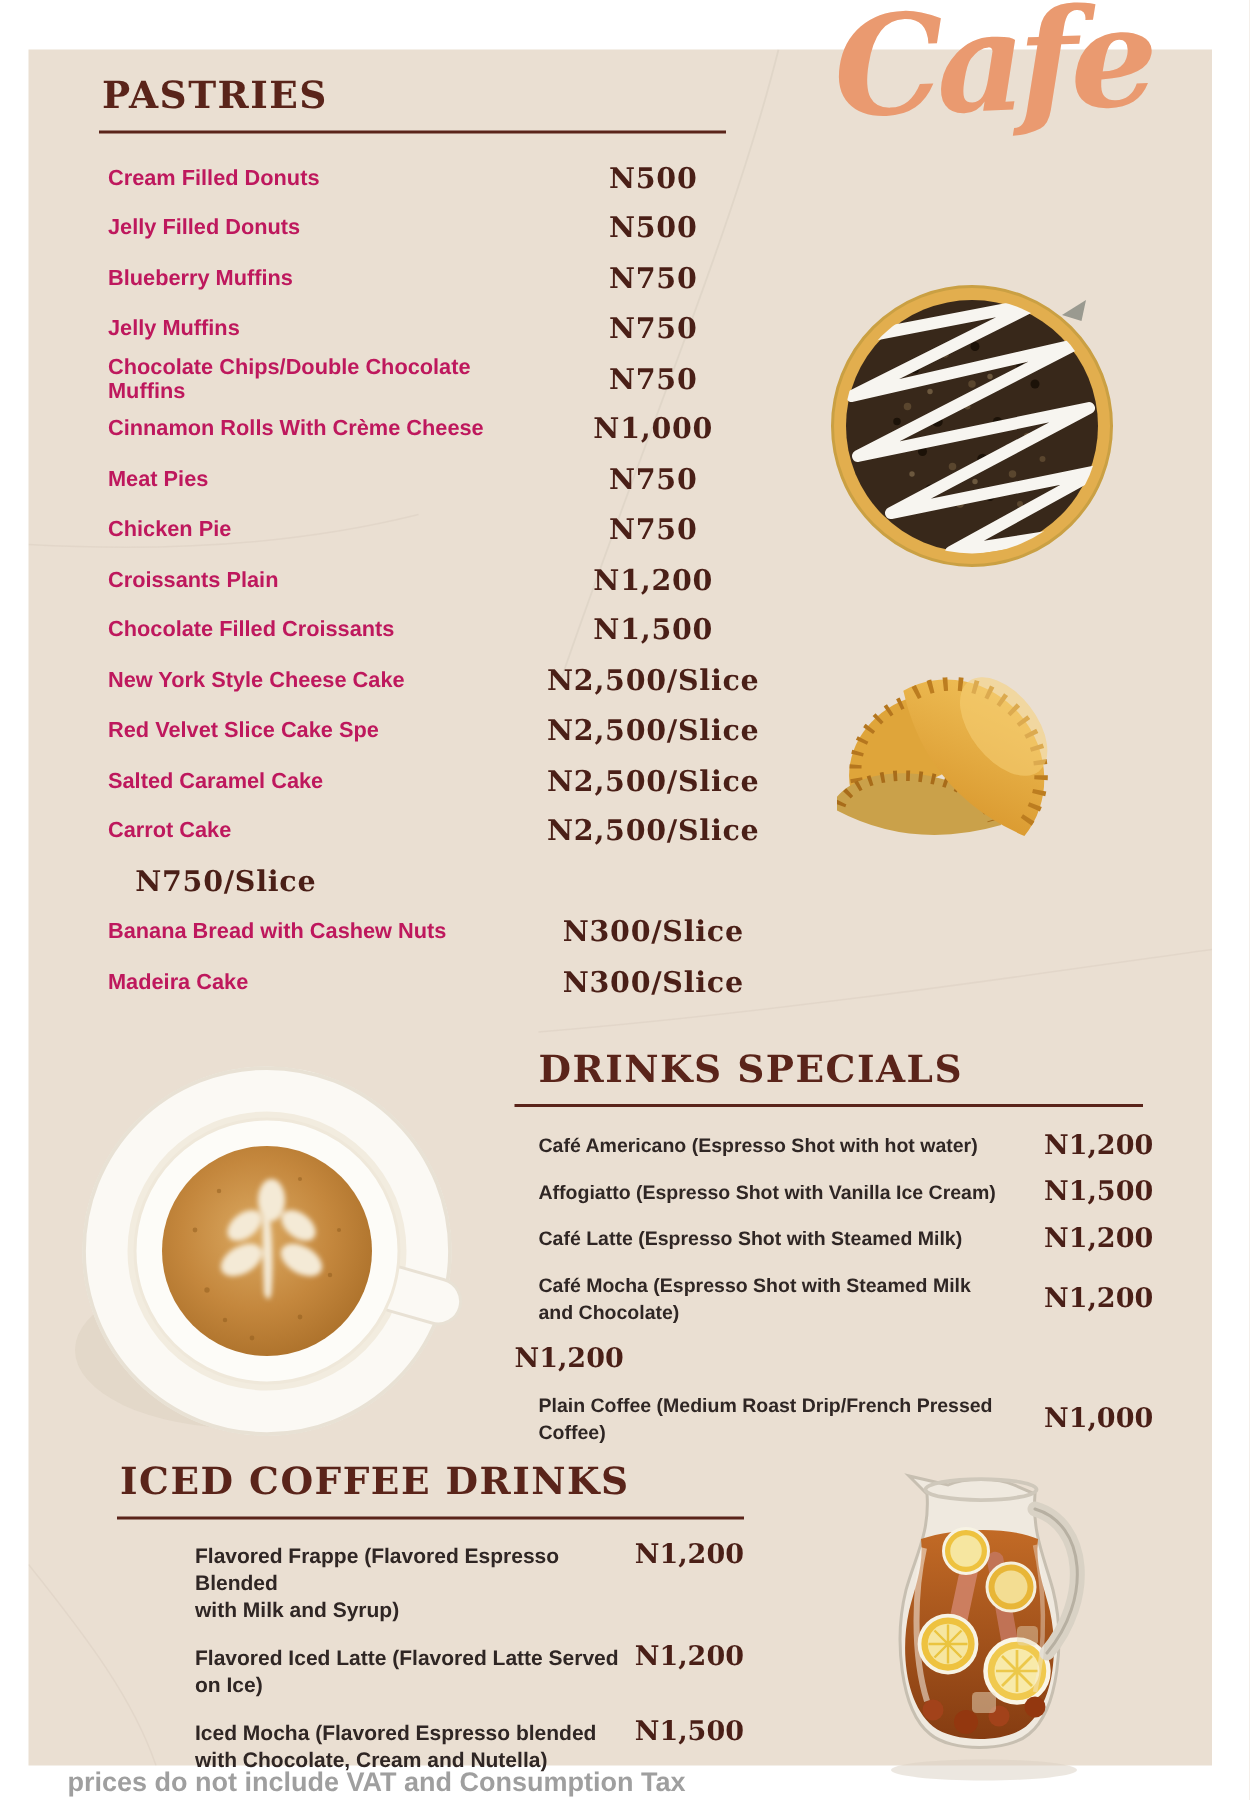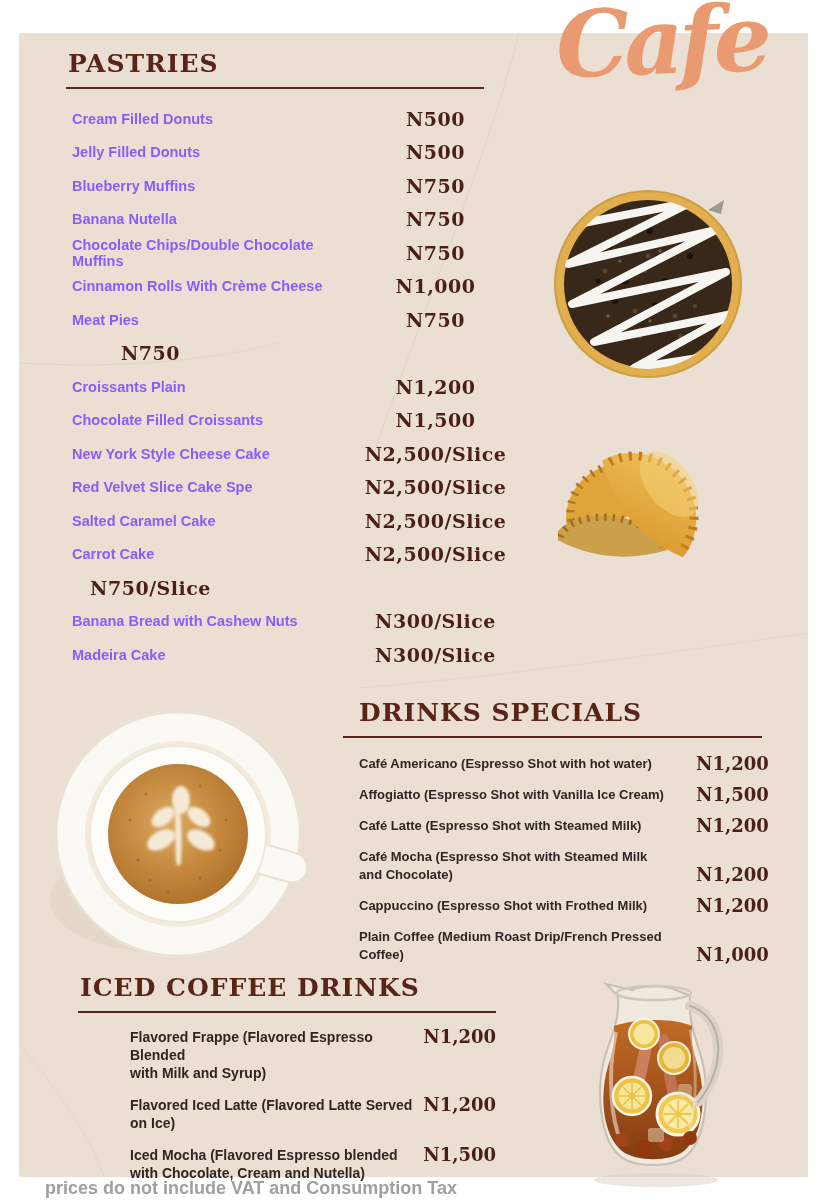--- a/index.html
+++ b/index.html
@@ -40,34 +40,34 @@
   .divider {
     height:2px; background:#5a241a; border:none; margin-top:9px;
   }
 
   
   .pastries { position:absolute; left:68px; top:49px; width:450px; }
   .pastries .divider { width:418px; margin-left:-2px; }
   .pastry-list { margin-top:13px; }
   .pastry-row { display:flex; align-items:center; height:33.5px; }
   .pastry-name {
-    flex:1; font-size:14.5px; font-weight:bold; color:#8b5cf6; padding-left:4px;
+    flex:1; font-size:14.5px; font-weight:bold; color:#be185d; padding-left:4px;
   }
   .pastry-price {
     width:165px; text-align:center;
     font-family:"DejaVu Serif", serif; font-weight:bold;
     font-size:19px; color:#4a1f17; letter-spacing:0.5px;
     white-space:nowrap;
   }
 
   
   .coffee { position:absolute; left:343px; top:698px; width:419px; }
   .coffee .section-title { padding-left:16px; }
   .coffee-list { margin-top:17px; }
-  .coffee-row { display:flex; align-items:flex-end; margin-bottom:13px; }
+  .coffee-row { display:flex; align-items:center; margin-bottom:13px; }
   .coffee-name {
     flex:1; font-size:13px; font-weight:bold; color:#2f2624;
     line-height:18px; white-space:pre-line; padding-left:16px;
   }
   .coffee-price {
     width:66px; text-align:right;
     font-family:"DejaVu Serif", serif; font-weight:bold;
     font-size:18px; color:#4a1f17; line-height:18px; white-space:nowrap;
   }
 
@@ -125,40 +125,41 @@
         <div class="pastry-name">Jelly Filled Donuts</div>
         <div class="pastry-price">N500</div>
       </div>
 
       <div class="pastry-row">
         <div class="pastry-name">Blueberry Muffins</div>
         <div class="pastry-price">N750</div>
       </div>
 
       <div class="pastry-row">
-        <div class="pastry-name">Banana Nutella</div>
+        <div class="pastry-name">Jelly Muffins</div>
         <div class="pastry-price">N750</div>
       </div>
 
       <div class="pastry-row">
         <div class="pastry-name">Chocolate Chips/Double Chocolate Muffins</div>
         <div class="pastry-price">N750</div>
       </div>
 
       <div class="pastry-row">
         <div class="pastry-name">Cinnamon Rolls With Crème Cheese</div>
         <div class="pastry-price">N1,000</div>
       </div>
 
       <div class="pastry-row">
         <div class="pastry-name">Meat Pies</div>
         <div class="pastry-price">N750</div>
       </div>
 
       <div class="pastry-row">
+        <div class="pastry-name">Chicken Pie</div>
         <div class="pastry-price">N750</div>
       </div>
 
       <div class="pastry-row">
         <div class="pastry-name">Croissants Plain</div>
         <div class="pastry-price">N1,200</div>
       </div>
 
       <div class="pastry-row">
         <div class="pastry-name">Chocolate Filled Croissants</div>
@@ -221,21 +222,20 @@
         <div class="coffee-price">N1,200</div>
       </div>
 
       <div class="coffee-row">
         <div class="coffee-name">Café Mocha (Espresso Shot with Steamed Milk
 and Chocolate)</div>
         <div class="coffee-price">N1,200</div>
       </div>
 
       <div class="coffee-row">
-        <div class="coffee-name">Cappuccino (Espresso Shot with Frothed Milk)</div>
         <div class="coffee-price">N1,200</div>
       </div>
 
       <div class="coffee-row">
         <div class="coffee-name">Plain Coffee (Medium Roast Drip/French Pressed Coffee)</div>
         <div class="coffee-price">N1,000</div>
       </div>
     </div>
 </div>
 

